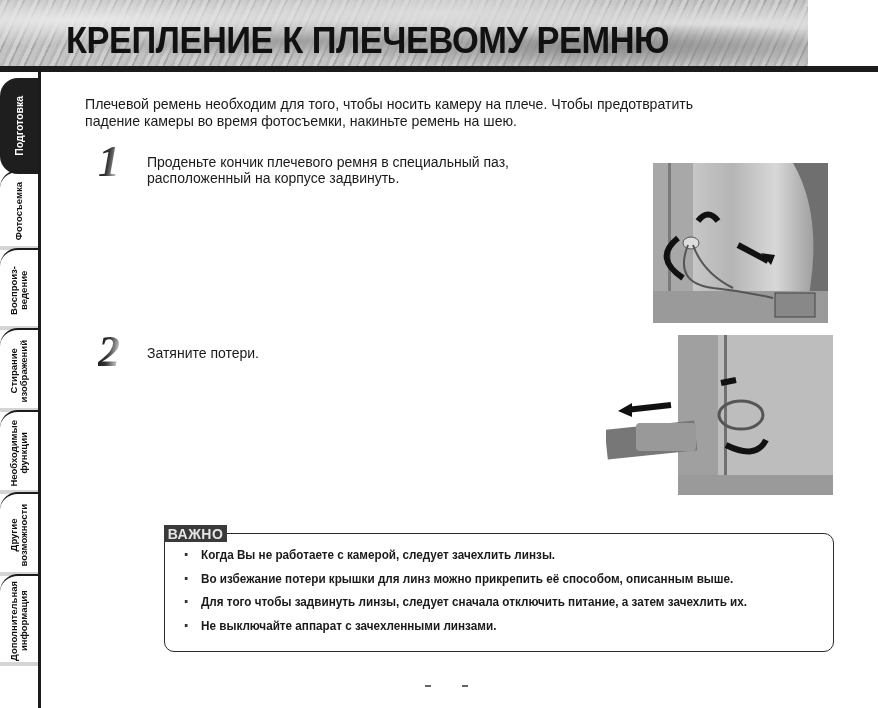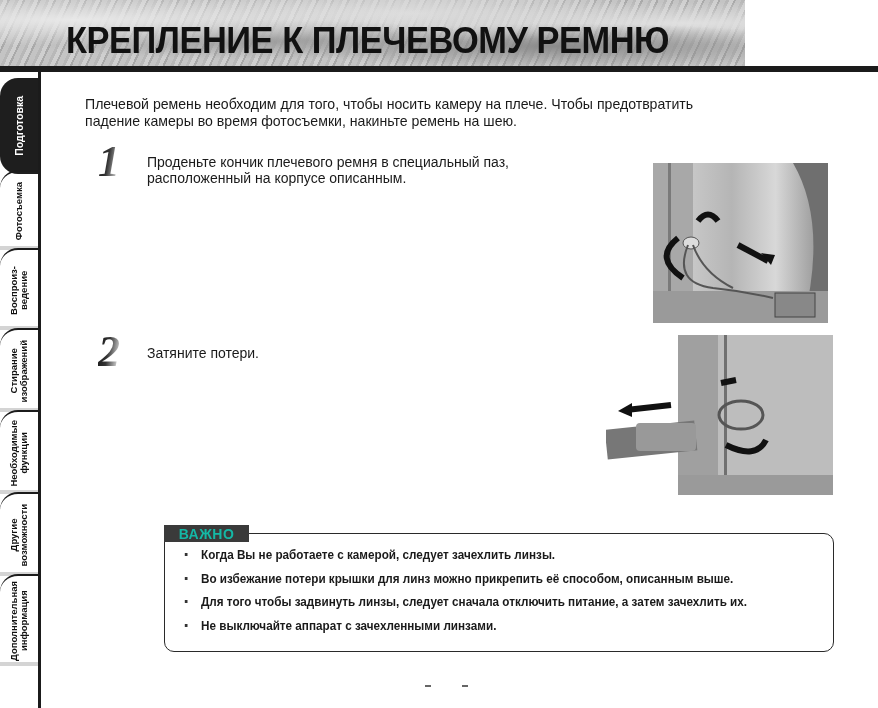--- a/index.html
+++ b/index.html
@@ -1,21 +1,21 @@
 <!DOCTYPE html>
 <html><head>
   <meta charset="utf-8">
   <style>
     html, body { margin: 0; padding: 0; }
     body {
       width: 878px; height: 708px; position: relative; overflow: hidden;
       background: #ffffff; font-family: "Liberation Sans", sans-serif; color: #1a1a1a;
     }
     .header {
-      position: absolute; left: 0; top: 0; width: 745px; height: 66px;
+      position: absolute; left: 0; top: 0; width: 808px; height: 66px;
       background:
         radial-gradient(ellipse at 10% 30%, #e8e8e8 0%, transparent 40%),
         radial-gradient(ellipse at 35% 60%, #9a9a9a 0%, transparent 35%),
         radial-gradient(ellipse at 55% 20%, #dcdcdc 0%, transparent 40%),
         radial-gradient(ellipse at 75% 70%, #8a8a8a 0%, transparent 35%),
         radial-gradient(ellipse at 92% 35%, #e0e0e0 0%, transparent 35%),
         repeating-linear-gradient(115deg, #b8b8b8 0 3px, #cfcfcf 3px 7px, #a9a9a9 7px 9px, #c4c4c4 9px 14px);
     }
     .header-title {
       position: absolute; left: 66px; top: 20px;
@@ -60,22 +60,22 @@
       position: absolute; background: linear-gradient(90deg, #9c9c9c 0%, #c9c9c9 20%, #b5b5b5 45%, #d8d8d8 70%, #8a8a8a 100%);
       overflow: hidden;
     }
     .photo svg { position: absolute; left: 0; top: 0; }
 
     .important {
       position: absolute; left: 164px; top: 533px; width: 668px; height: 117px;
       border: 1.5px solid #2a2a2a; border-radius: 10px; border-top-left-radius: 0;
     }
     .important-badge {
-      position: absolute; left: 164px; top: 525px; width: 85px; height: 17px;
-      background: #3a3a3a; color: #14b8a6; font-weight: bold; font-size: 14px;
+      position: absolute; left: 164px; top: 525px; width: 63px; height: 17px;
+      background: #3a3a3a; color: #e5e5e5; font-weight: bold; font-size: 14px;
       display: flex; align-items: center; justify-content: center; letter-spacing: 0.5px;
     }
     .important ul { list-style: none; margin: 0; padding: 0; position: absolute; left: 36px; top: 14px; font-weight: bold; }
     .important li {
       position: relative; font-size: 13px; line-height: 14px; height: 23.5px;
       transform: scaleX(0.9); transform-origin: left top; white-space: nowrap;
     }
     .bullet { position: absolute; left: -18px; top: 5px; width: 3px; height: 3px; background: #333; }
 
     .page-marks { position: absolute; top: 685px; height: 2px; width: 6px; background: #666; }
@@ -112,21 +112,21 @@
 возможности</span>
 </div>
 <div class="tab" style="top:574px;height:90px;">
   <span class="tab-label">Дополнительная
 информация</span>
 </div>
 
 <div class="intro">Плечевой ремень необходим для того, чтобы носить камеру на плече. Чтобы предотвратить падение камеры во время фотосъемки, накиньте ремень на шею.</div>
 
 <div class="step-num" style="left:98px;top:142px;">1</div>
-<div class="step-text" style="left:147px;top:154px;width:460px;">Проденьте кончик плечевого ремня в специальный паз, расположенный на корпусе описанным.</div>
+<div class="step-text" style="left:147px;top:154px;width:460px;">Проденьте кончик плечевого ремня в специальный паз, расположенный на корпусе задвинуть.</div>
 
 <div class="photo" style="left:653px;top:163px;width:175px;height:160px;">
   <svg width="175" height="160" viewBox="0 0 175 160">
     <rect x="0" y="0" width="40" height="160" fill="#a8a8a8"></rect>
     <rect x="15" y="0" width="3" height="150" fill="#7a7a7a"></rect>
     <path d="M140 0 Q175 60 150 160 L175 160 L175 0 Z" fill="#6f6f6f"></path>
     <rect x="0" y="128" width="175" height="32" fill="#9a9a9a"></rect>
     <ellipse cx="38" cy="80" rx="8" ry="6" fill="#ddd" stroke="#555"></ellipse>
     <path d="M35 82 Q20 120 60 125 Q90 128 120 135" stroke="#555" stroke-width="2" fill="none"></path>
     <path d="M40 82 Q50 110 80 125" stroke="#555" stroke-width="2" fill="none"></path>

